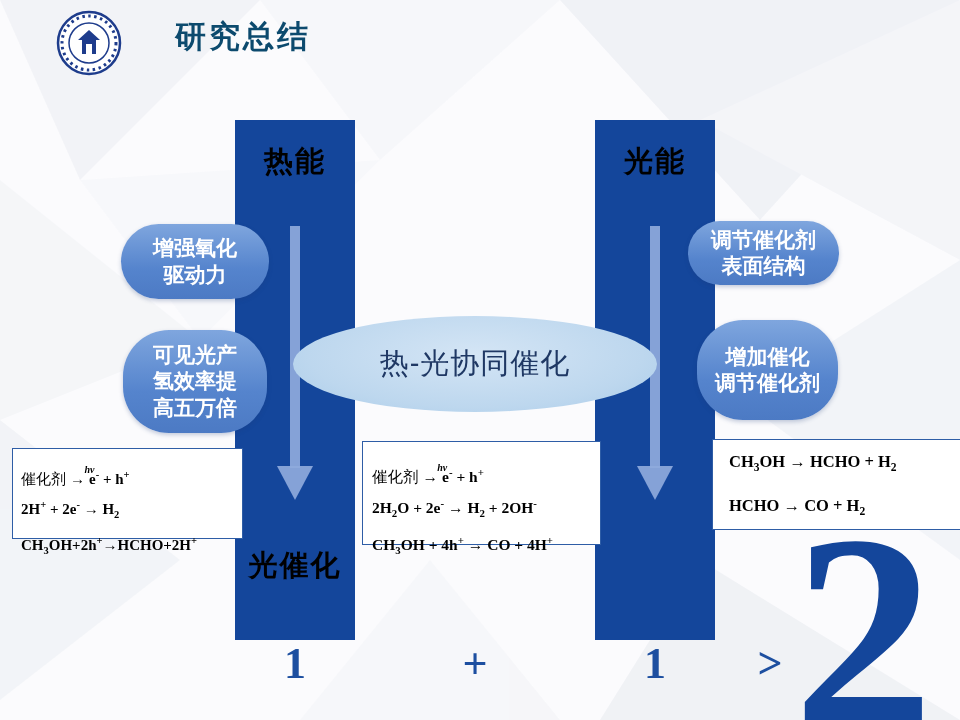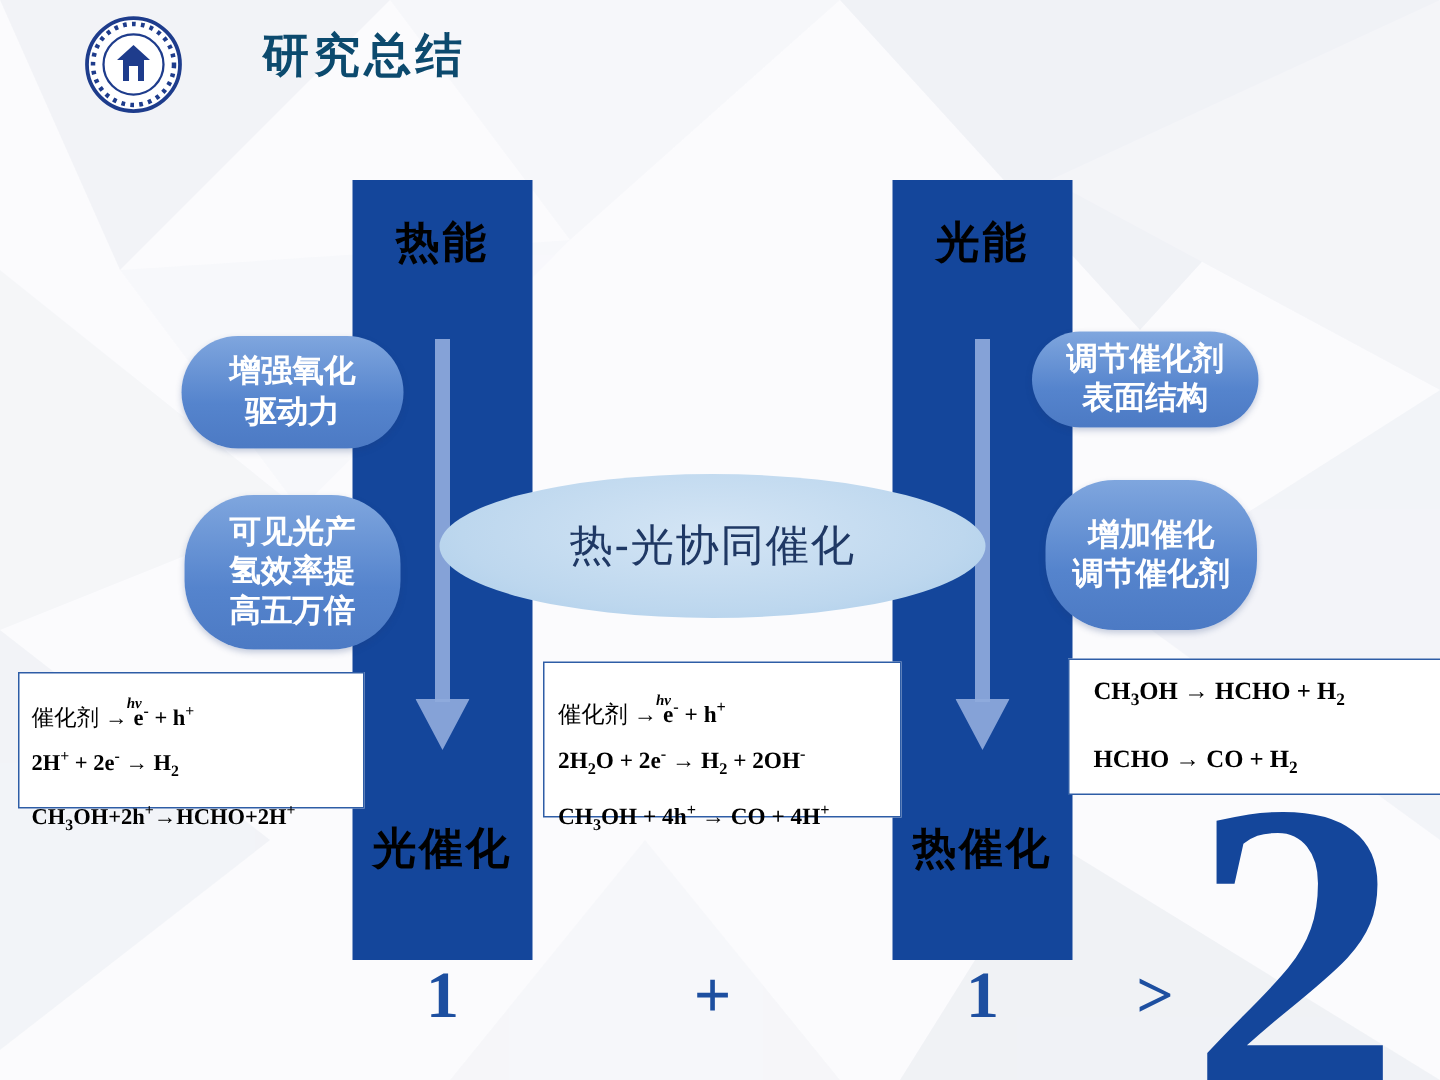--- a/index.html
+++ b/index.html
@@ -125,21 +125,20 @@
     <polygon points="0,240 36,240 18,274" fill="#8FAADC" opacity="0.92"></polygon>
   </svg>
   <svg class="arrow a-right" viewBox="0 0 36 274">
     <rect x="13" y="0" width="10" height="242" fill="#8FAADC" opacity="0.92"></rect>
     <polygon points="0,240 36,240 18,274" fill="#8FAADC" opacity="0.92"></polygon>
   </svg>
 
   <div class="bar-label lbl-tl">热能</div>
   <div class="bar-label lbl-tr">光能</div>
   <div class="bar-label lbl-bl">光催化</div>
-  <div class="bar-label lbl-br">热催化</div>
 
   <div class="ellipse">
     <span>热-光协同催化</span>
   </div>
 
   <div class="bubble bub-lt">
     <span>增强氧化</span>
     <span>驱动力</span>
   </div>
   <div class="bubble bub-lb">

